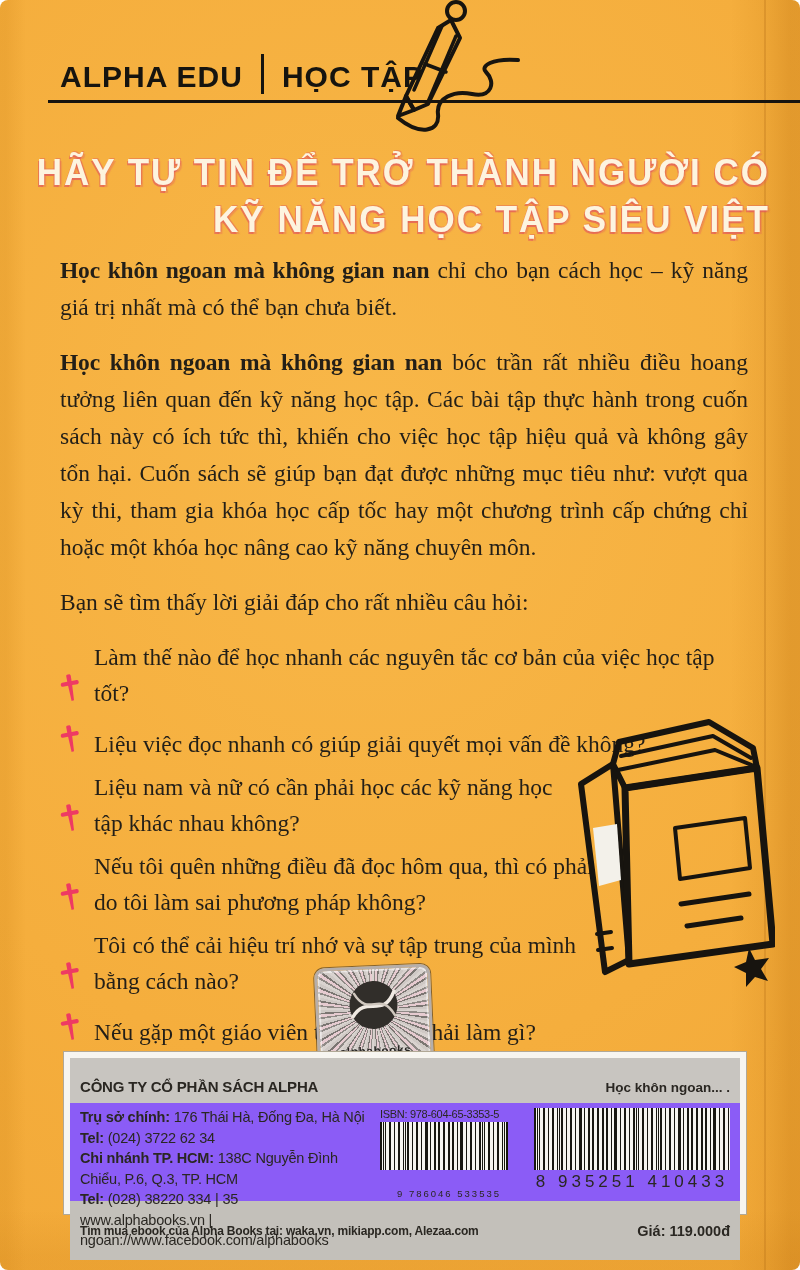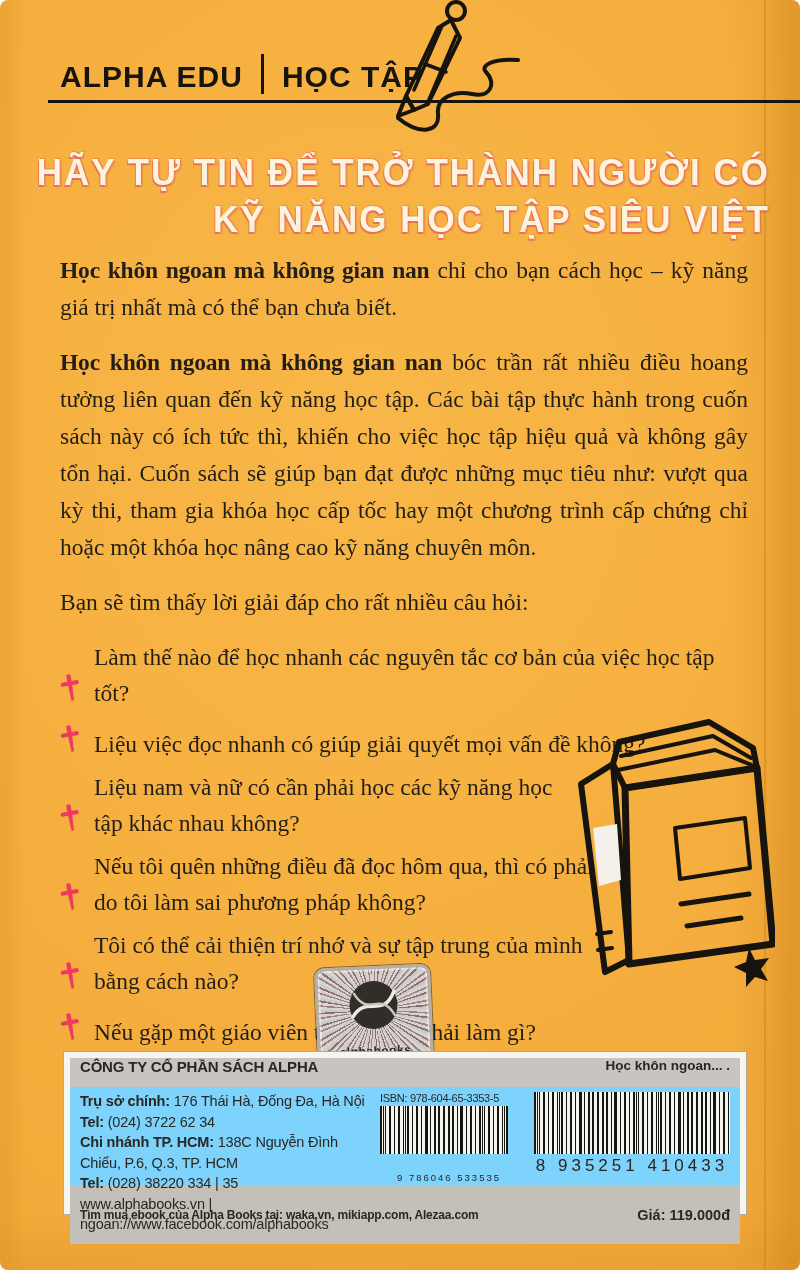--- a/index.html
+++ b/index.html
@@ -63,25 +63,25 @@
     font-family:"Liberation Sans", sans-serif;font-weight:700;font-size:12px;color:#262421;
     text-shadow:0 0 2px rgba(255,255,255,.8);letter-spacing:.5px;
   }
   
   .footer{
     position:absolute;left:63px;top:1051px;width:684px;height:164px;
     background:#f7f5f0;border:1px solid rgba(90,75,40,.45);
     box-sizing:border-box;padding:6px;
     font-family:"Liberation Sans", sans-serif;color:#2a2722;
   }
-  .f-head{height:29px;background:#c8c5c0;display:flex;align-items:flex-start;justify-content:space-between;
-    padding:0 10px;font-weight:700;}
+  .f-head{height:29px;background:#c8c5c0;display:flex;align-items:flex-end;justify-content:space-between;
+    padding:8px 10px;font-weight:700;}
   .f-head .company{font-size:15px;letter-spacing:-0.2px;}
   .f-head .shorttitle{font-size:13.5px;}
-  .f-mid{height:98px;background:#7dd3fc;display:flex;padding:4px 10px 0 10px;box-sizing:border-box;}
+  .f-mid{height:98px;background:#8b5cf6;display:flex;padding:4px 10px 0 10px;box-sizing:border-box;}
   .f-left{width:356px;font-size:14.5px;line-height:20.5px;letter-spacing:-0.2px;}
   .f-left .lbl{font-weight:700;}
   .f-right{flex:1;display:flex;gap:16px;padding-top:1px;}
   .isbn-col{width:138px;}
   .isbn-label{font-size:11px;letter-spacing:-0.3px;margin-bottom:2px;}
   .barcode{background:#f6f4ef;
     background-image:
       repeating-linear-gradient(90deg,#17150f 0 2px,transparent 2px 5px,#17150f 5px 6px,transparent 6px 9px),
       repeating-linear-gradient(90deg,transparent 0 3px,#17150f 3px 4px,transparent 4px 11px);}
   .isbn-bars{width:128px;height:48px;}
@@ -151,21 +151,21 @@
       <li>
         <span class="cross"><svg width="21" height="27" viewBox="0 0 20 26">
               <path fill="#ee3a63" d="M10 0 C11.6 0 12.2 .6 12.2 2.2 L12.1 7 L17 7 C19.2 6.8 19.4 11 17.1 11 L12 11 L11.2 26 L8.8 26 L8 11 L2.9 11 C.6 11 .8 6.8 3 7 L7.9 7 L7.8 2.2 C7.8 .6 8.4 0 10 0 Z"></path>
             </svg></span>
         <span class="qtext">Nếu tôi quên những điều đã đọc hôm qua, thì có phải do tôi làm sai phương pháp không?</span>
       </li>
       <li>
         <span class="cross"><svg width="21" height="27" viewBox="0 0 20 26">
               <path fill="#ee3a63" d="M10 0 C11.6 0 12.2 .6 12.2 2.2 L12.1 7 L17 7 C19.2 6.8 19.4 11 17.1 11 L12 11 L11.2 26 L8.8 26 L8 11 L2.9 11 C.6 11 .8 6.8 3 7 L7.9 7 L7.8 2.2 C7.8 .6 8.4 0 10 0 Z"></path>
             </svg></span>
-        <span class="qtext">Tôi có thể cải thiện trí nhớ và sự tập trung của mình bằng cách nào?</span>
+        <span class="qtext">Tôi có thể cải hiệu trí nhớ và sự tập trung của mình bằng cách nào?</span>
       </li>
       <li>
         <span class="cross"><svg width="21" height="27" viewBox="0 0 20 26">
               <path fill="#ee3a63" d="M10 0 C11.6 0 12.2 .6 12.2 2.2 L12.1 7 L17 7 C19.2 6.8 19.4 11 17.1 11 L12 11 L11.2 26 L8.8 26 L8 11 L2.9 11 C.6 11 .8 6.8 3 7 L7.9 7 L7.8 2.2 C7.8 .6 8.4 0 10 0 Z"></path>
             </svg></span>
         <span class="qtext">Nếu gặp một giáo viên tẻ nhạt, tôi phải làm gì?</span>
       </li>
     </ul>
   </div>
 

